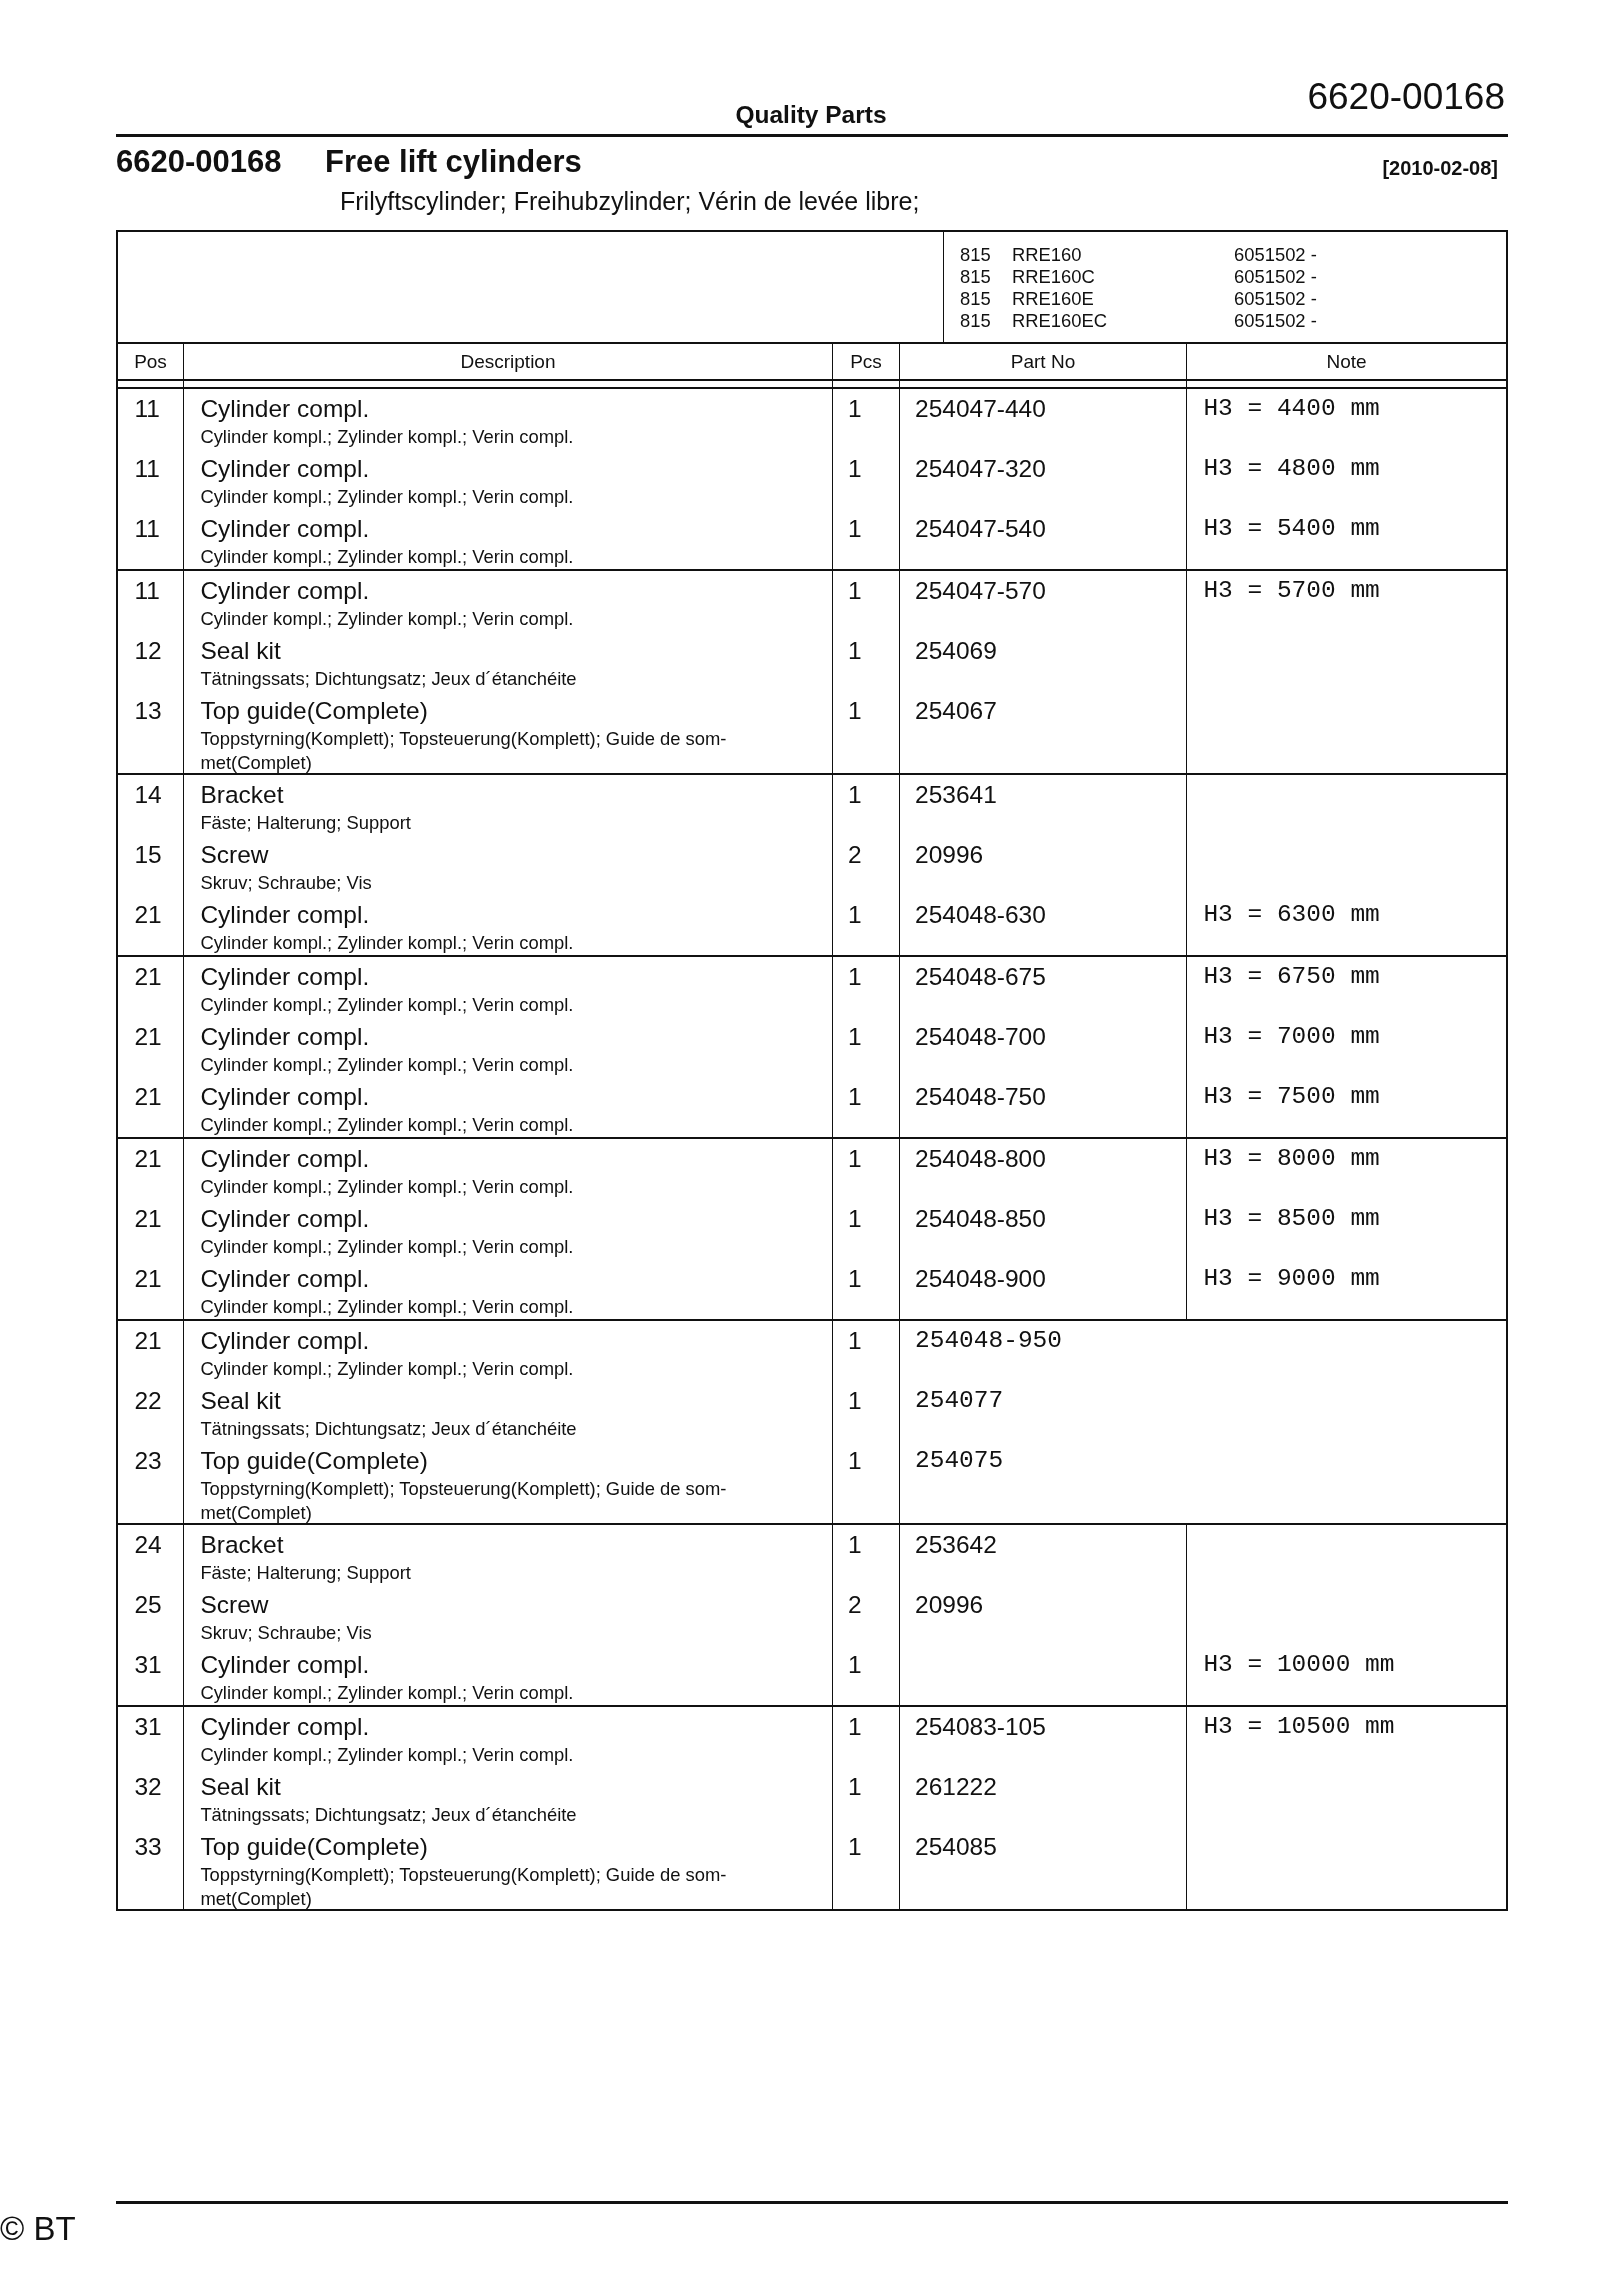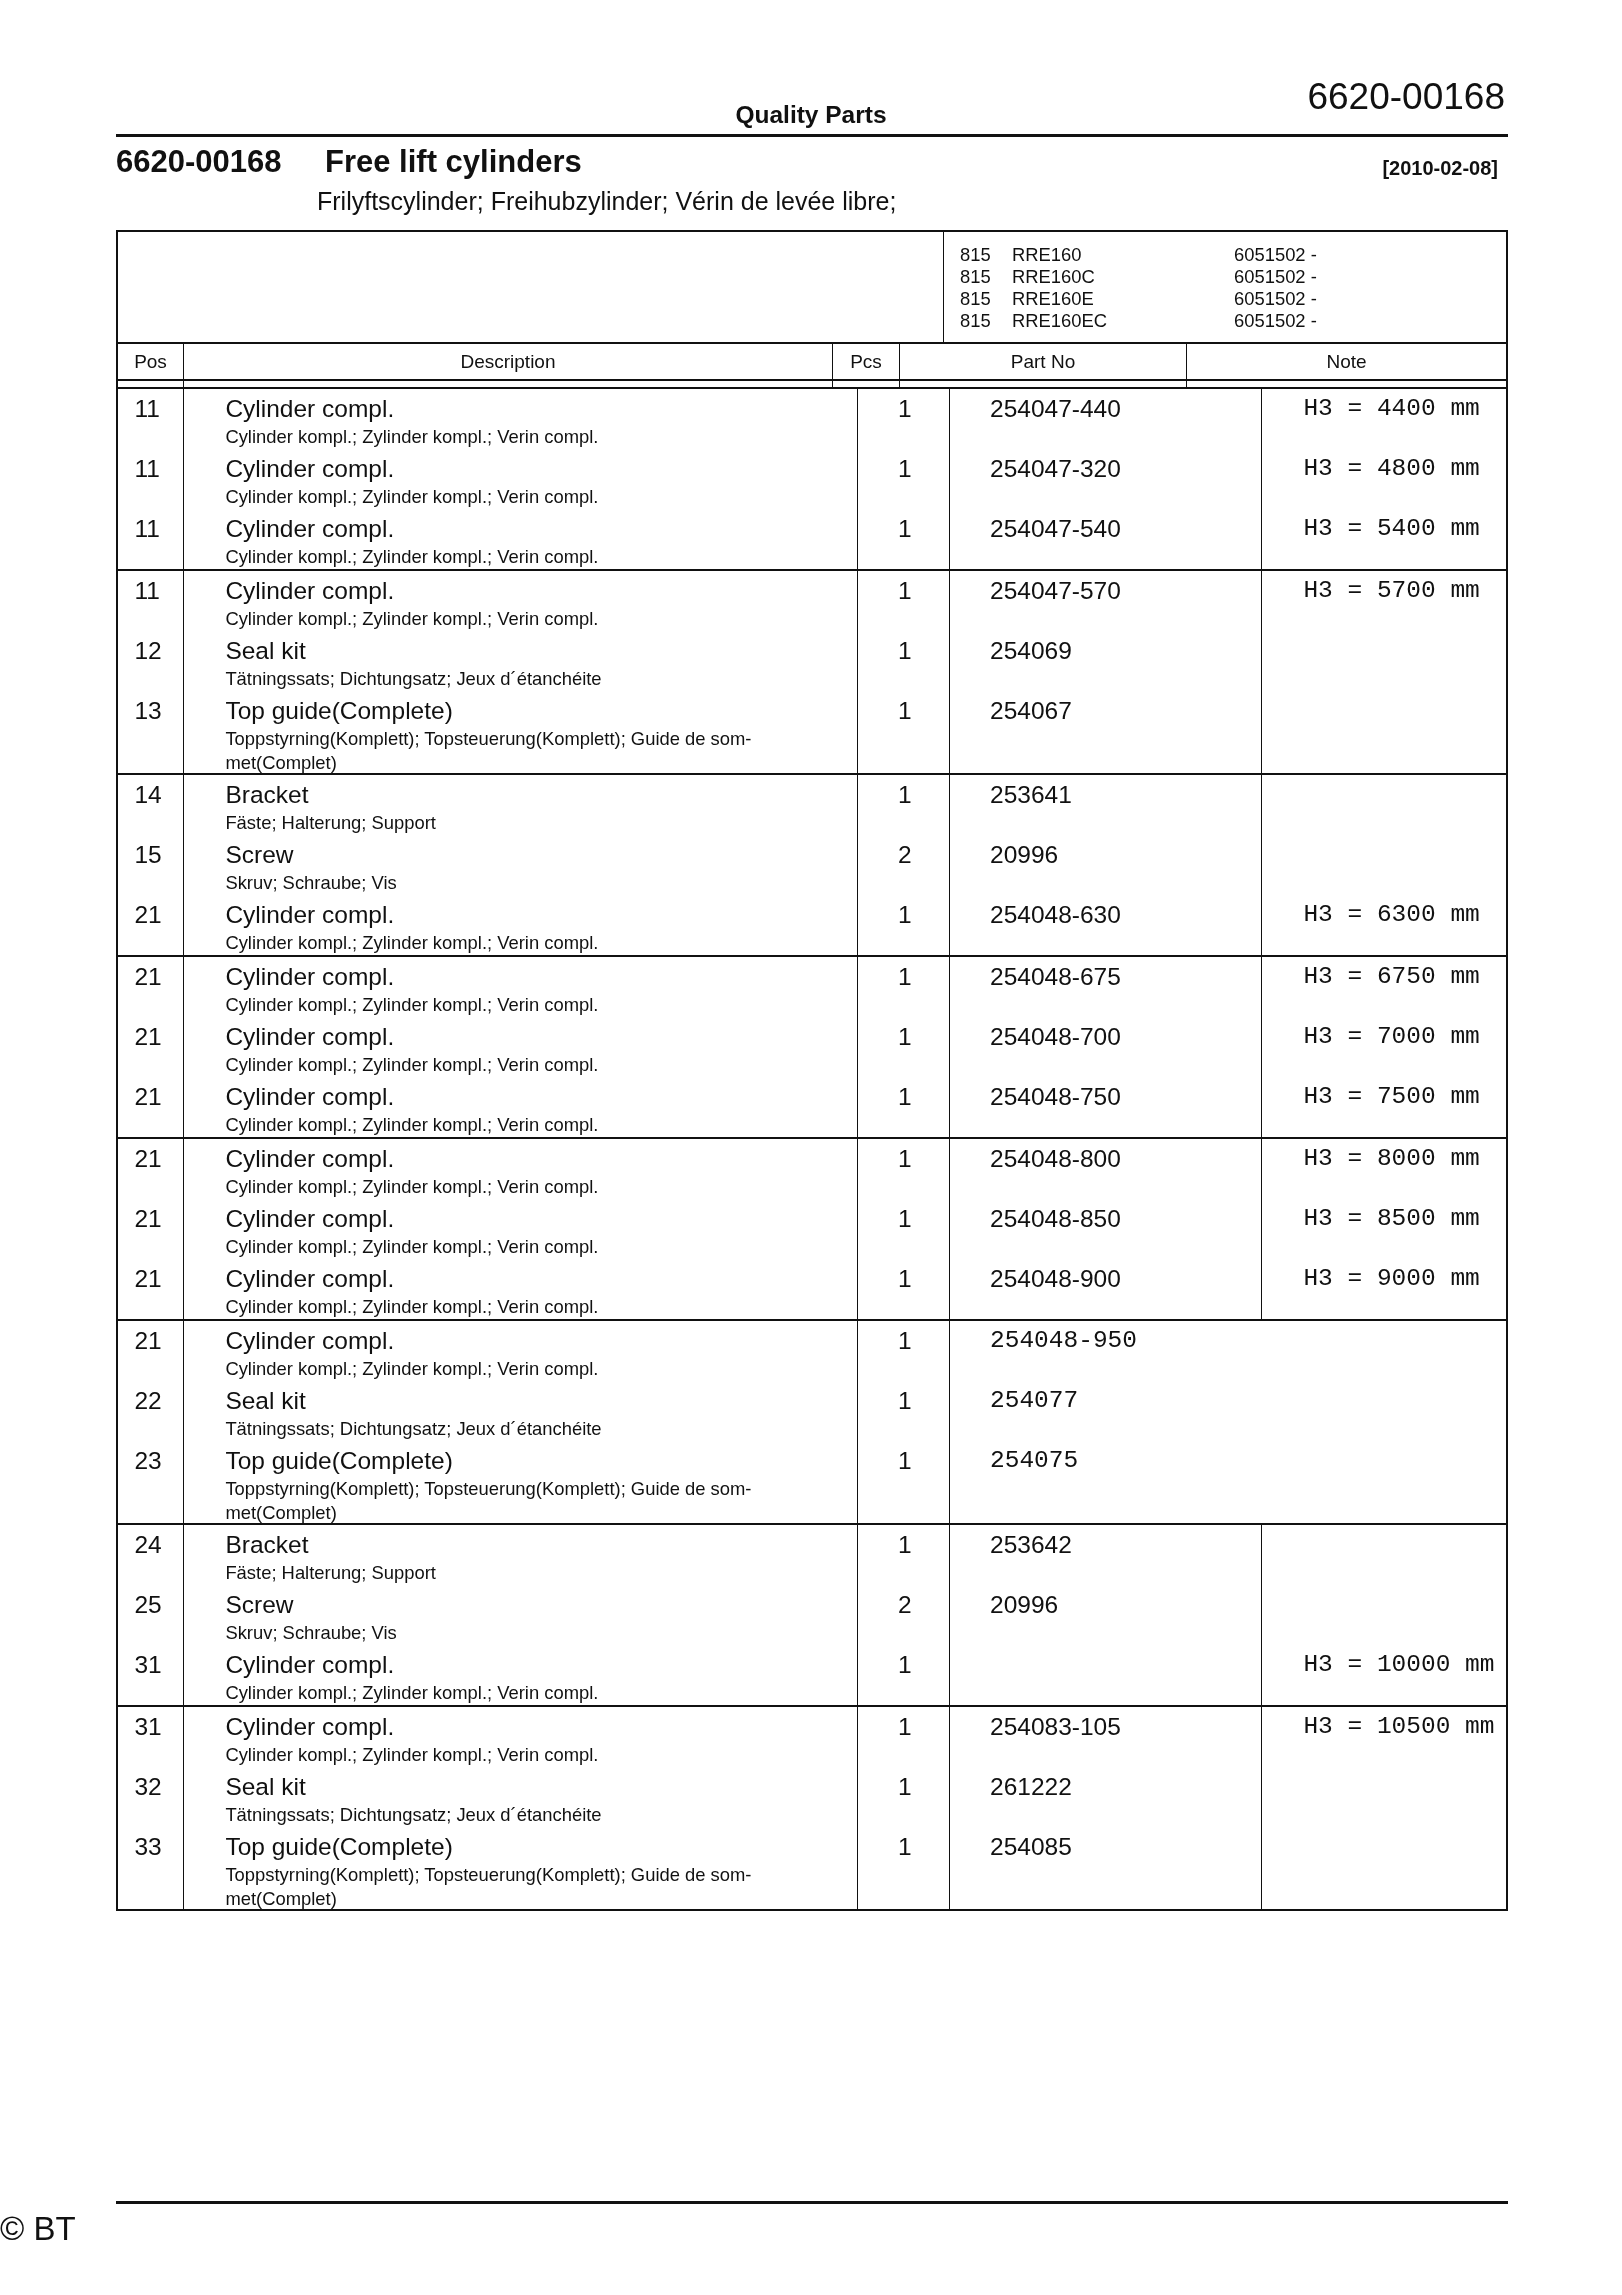--- a/index.html
+++ b/index.html
@@ -7,21 +7,21 @@
     width: 1622px; height: 2295px; position: relative; overflow: hidden;
     font-family: "Liberation Sans", sans-serif; color: #111;
   }
   .abs { position: absolute; }
   .hdr-center { left: 0; width: 1622px; top: 101px; text-align: center; font-size: 24.5px; font-weight: bold; }
   .hdr-docno { right: 117px; top: 76px; font-size: 37px; }
   .hdr-rule { left: 116px; width: 1392px; top: 134px; height: 2.7px; background: #111; }
   .title-no { left: 116px; top: 144px; font-size: 31px; font-weight: bold; }
   .title-name { left: 325px; top: 144px; font-size: 31px; font-weight: bold; text-align: center; }
   .title-date { right: 124px; top: 157px; font-size: 20px; font-weight: bold; }
-  .subtitle { left: 317px; top: 187px; font-size: 25px; }
+  .subtitle { left: 340px; top: 187px; font-size: 25px; }
 
   .table-box { left: 116px; top: 230px; width: 1388px; border: 2px solid #111; }
   .model-box { position: relative; height: 110px; border-bottom: 2.7px solid #111; }
   .model-divider { position: absolute; left: 825px; top: 0; bottom: 0; border-left: 1.4px solid #111; }
   .model-list { position: absolute; left: 842px; top: 11.6px; font-size: 18.4px; line-height: 22px; }
   .model-row { display: flex; }
   .model-row .m-code { width: 52px; }
   .model-row .m-name { width: 222px; }
 
   .col-head { display: flex; height: 35px; border-bottom: 2px solid #111; font-size: 19px; }
@@ -30,21 +30,21 @@
   .head-gap { height: 5.5px; border-bottom: 2px solid #111; display: flex; }
   .head-gap > div { border-right: 1.4px solid #111; }
   .head-gap > div:last-child { border-right: none; }
 
   .c-pos { width: 65px; text-align: center; }
   .c-desc { width: 648px; }
   .c-pcs { width: 66px; }
   .c-part { width: 286px; }
   .c-note { flex: 1; }
 
-  .group { display: flex; border-bottom: 2px solid #111; gap: 25px; }
+  .group { display: flex; border-bottom: 2px solid #111; }
   .group:last-child { border-bottom: none; }
   .group > .col { border-right: 1.4px solid #111; }
   .group > .col:last-child { border-right: none; font-family: Liberation Mono, monospace; }
   .item { height: 60px; position: relative; }
   .item.tall { height: 82px; }
   .group .col:first-child .item:first-child,
   .group .col .item:first-child { margin-top: 0; }
   .pos-val { position: absolute; left: 16.4px; top: 6.8px; font-size: 24.5px; }
   .desc-main { position: absolute; left: 16.4px; top: 6.8px; font-size: 24.5px; white-space: nowrap; }
   .desc-sub { position: absolute; left: 16.4px; top: 36px; font-size: 18.4px; line-height: 24px; width: 545px; }

